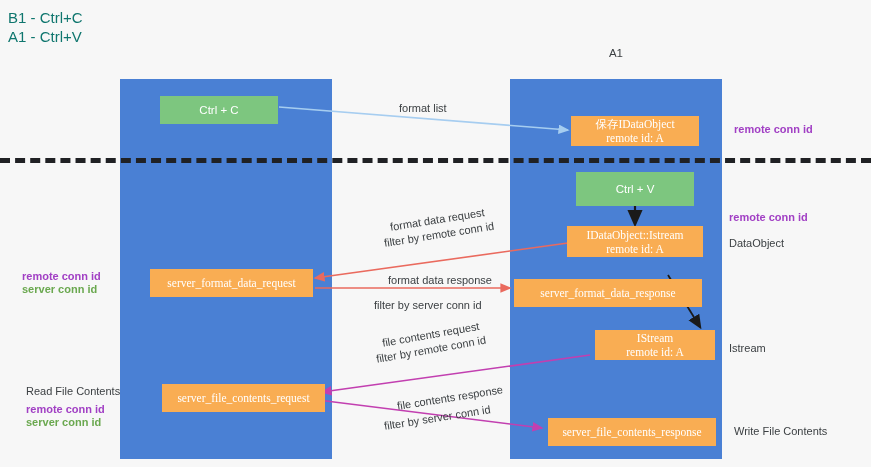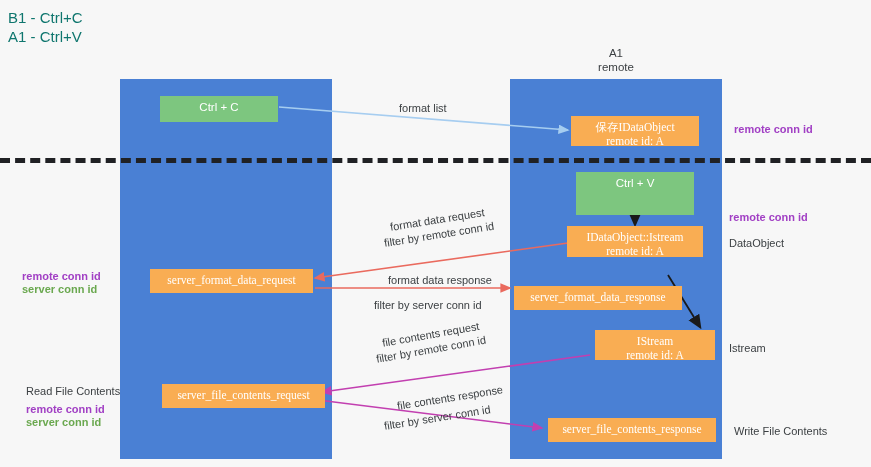--- a/index.html
+++ b/index.html
@@ -52,26 +52,27 @@
     line-height: 19px;
     color: #0f766e;
   }
 
   
   .box {
     position: absolute;
     display: flex;
     flex-direction: column;
     align-items: center;
+    justify-content: center;
     text-align: center;
     color: #ffffff;
     font-size: 11.5px;
     line-height: 14px;
     box-sizing: border-box;
-    padding: 4px 4px;
+    padding: 14px 4px;
   }
   .box.green { background: #7dc67f; }
   .box.orange { background: #f9ad53; font-family: Liberation Serif, serif; }
 
   
   .note {
     position: absolute;
     font-size: 11px;
     line-height: 14px;
     white-space: nowrap;
@@ -105,21 +106,20 @@
 
 <div id="canvas">
 
   <div id="title">
     <div>B1 - Ctrl+C</div>
     <div>A1 - Ctrl+V</div>
   </div>
 
   <div class="lane-header" id="header-a1">
     <div>A1</div>
-    <div>remote</div>
   </div>
 
   <div class="lane" id="lane-b1"></div>
   <div class="lane" id="lane-a1"></div>
 
   <svg class="overlay" viewBox="0 0 871 467">
     <defs>
       <marker id="ah-blue" markerWidth="7" markerHeight="7" refX="6" refY="3" orient="auto">
         <path d="M0,0 L7,3 L0,6 z" fill="#a6cdf0"></path>
       </marker>
@@ -151,34 +151,34 @@
 
   <div class="box green" style="left:160px; top:96px; width:118px; height:26px;">
     <span>Ctrl + C</span>
   </div>
 
   <div class="box orange" style="left:571px; top:116px; width:128px; height:30px;">
     <span>保存IDataObject</span>
     <span>remote id: A</span>
   </div>
 
-  <div class="box green" style="left:576px; top:172px; width:118px; height:43px;">
+  <div class="box green" style="left:576px; top:172px; width:118px; height:34px;">
     <span>Ctrl + V</span>
   </div>
 
   <div class="box orange" style="left:567px; top:226px; width:136px; height:31px;">
     <span>IDataObject::Istream</span>
     <span>remote id: A</span>
   </div>
 
   <div class="box orange" style="left:150px; top:269px; width:163px; height:24px;">
     <span>server_format_data_request</span>
   </div>
 
-  <div class="box orange" style="left:514px; top:279px; width:168px; height:24px;margin-top:7px;">
+  <div class="box orange" style="left:514px; top:279px; width:188px; height:24px;">
     <span>server_format_data_response</span>
   </div>
 
   <div class="box orange" style="left:595px; top:330px; width:120px; height:30px;">
     <span>IStream</span>
     <span>remote id: A</span>
   </div>
 
   <div class="box orange" style="left:162px; top:384px; width:163px; height:24px;">
     <span>server_file_contents_request</span>

